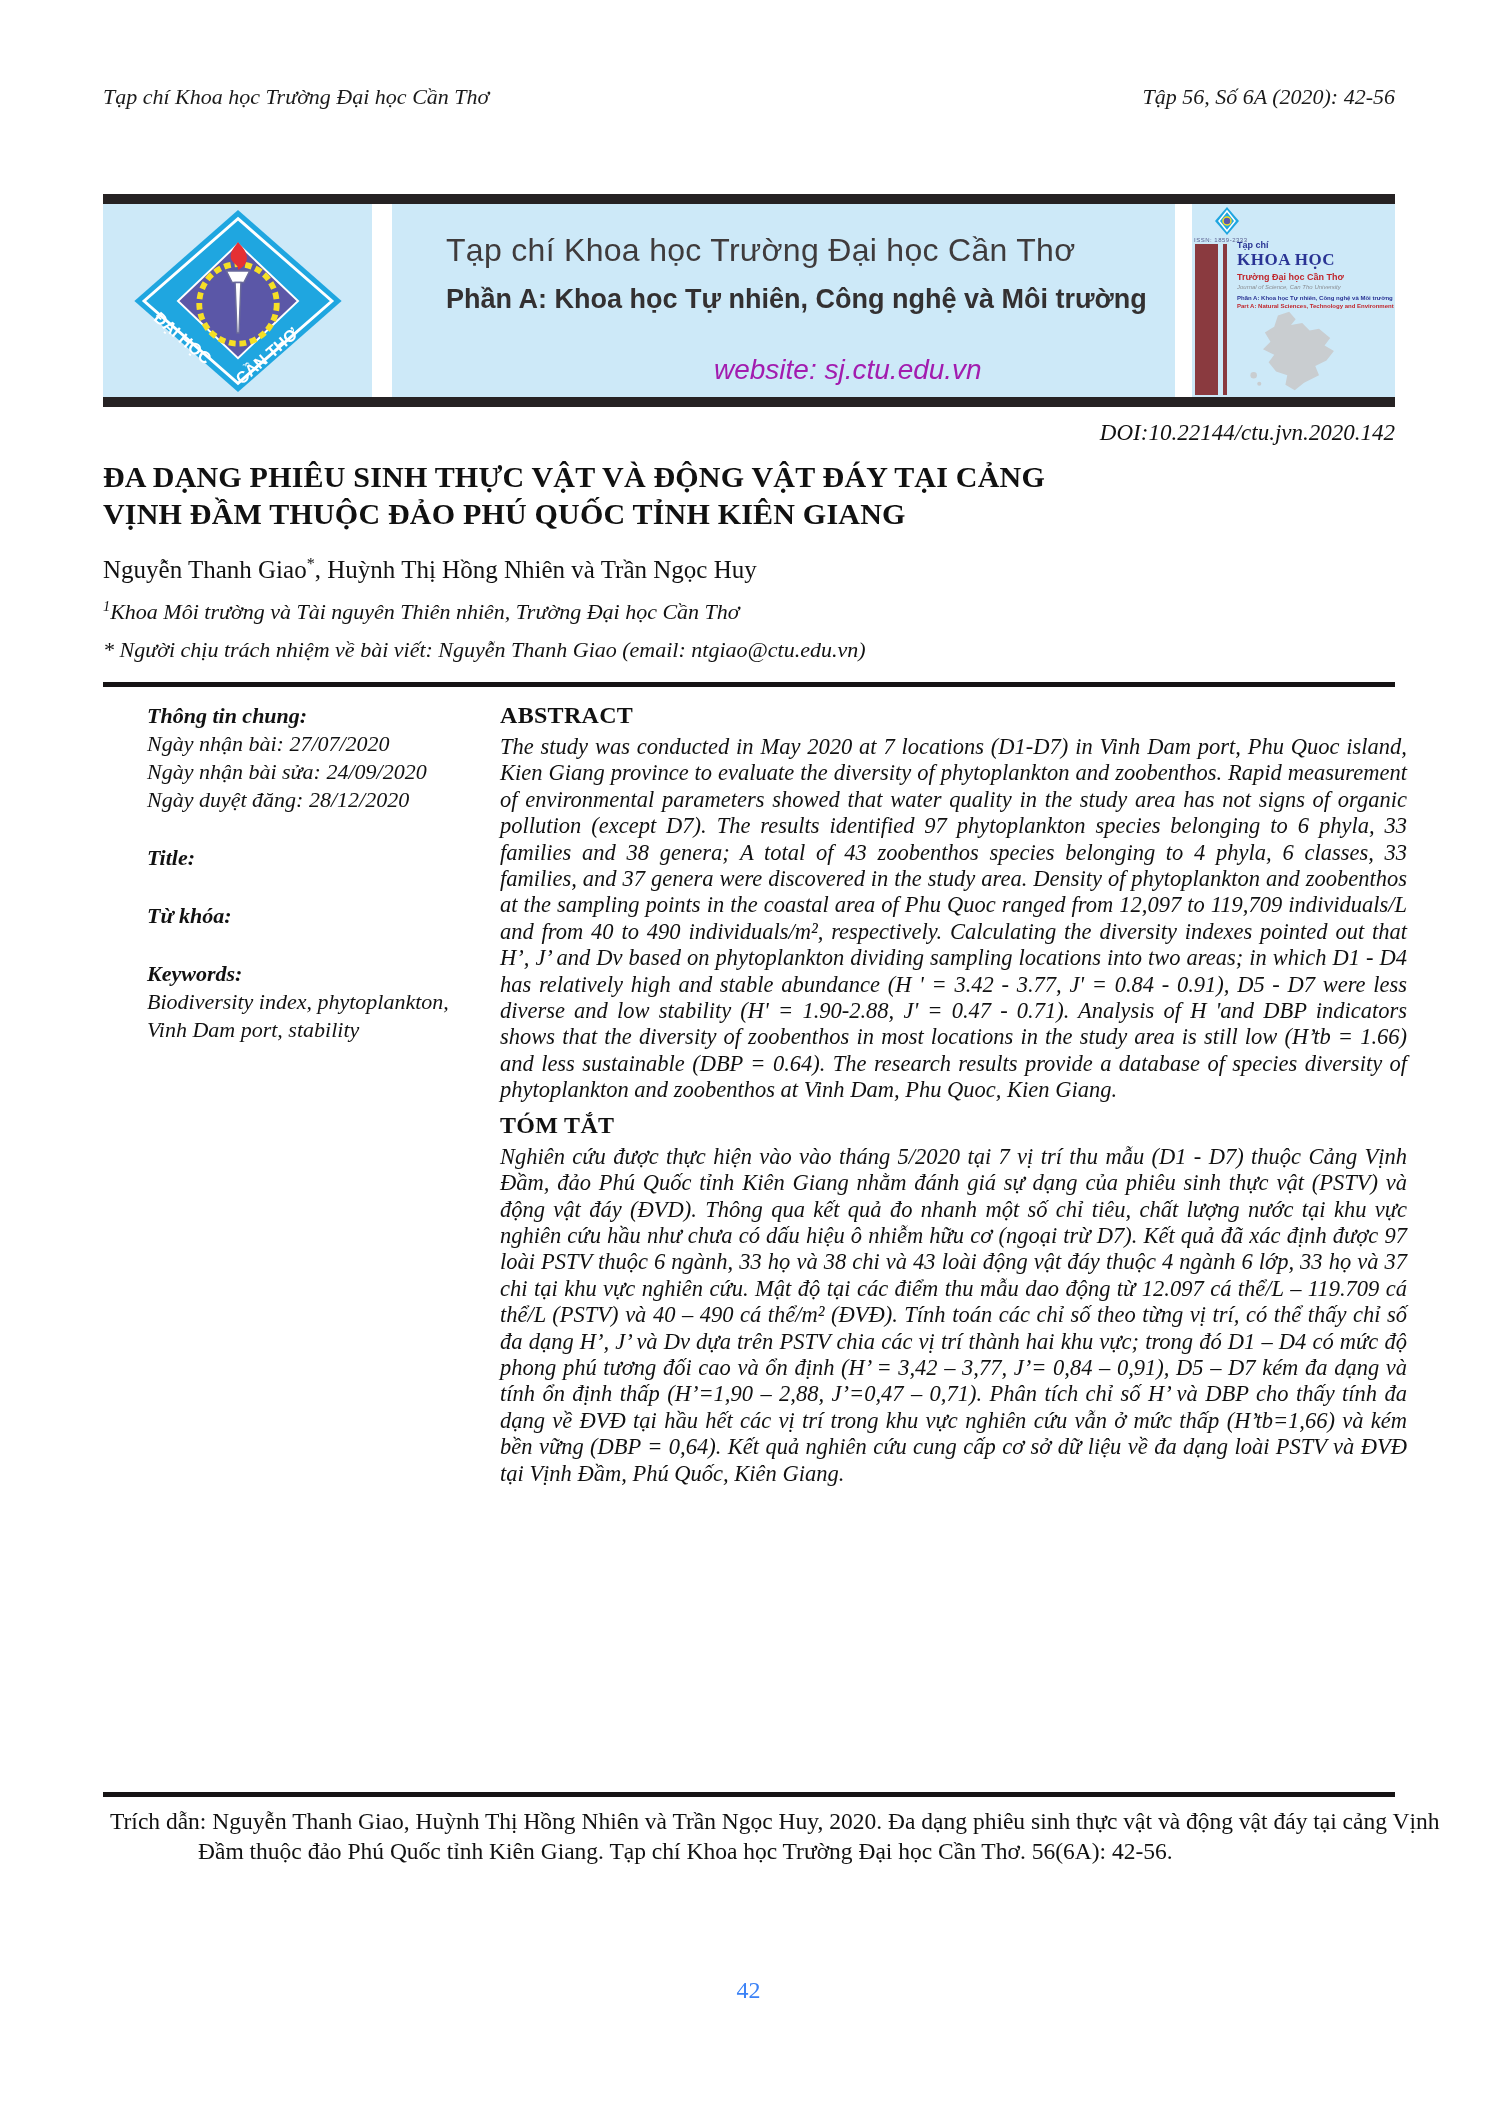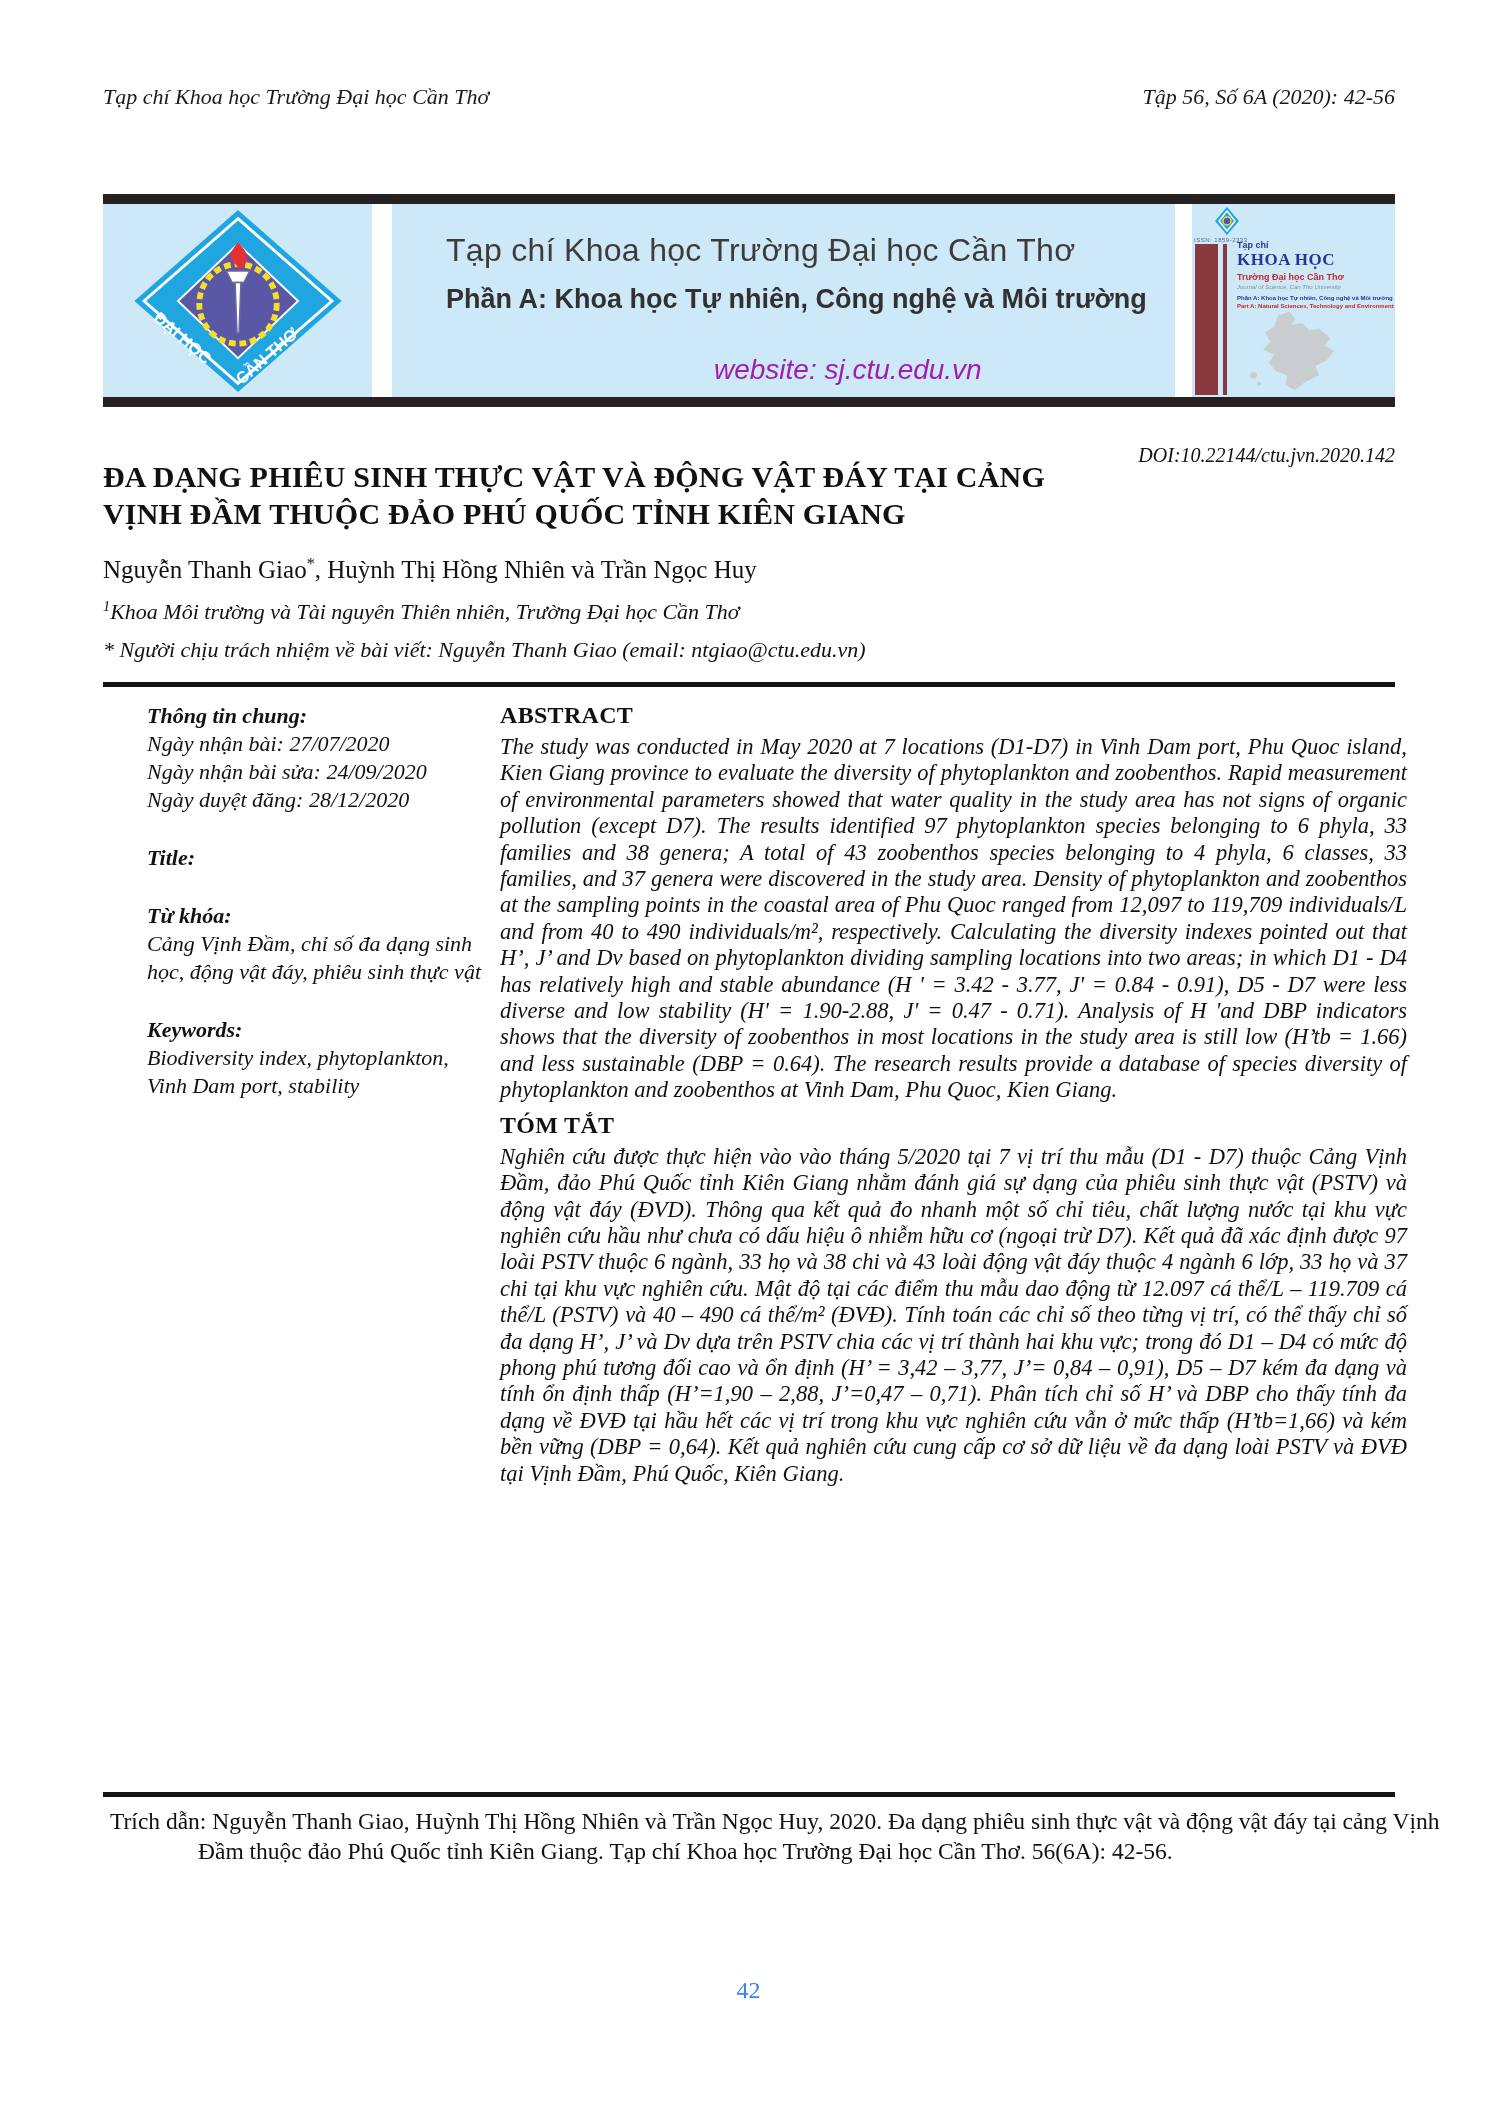--- a/index.html
+++ b/index.html
@@ -25,21 +25,21 @@
   .cover-bar{position:absolute;left:3px;top:40px;bottom:2px;width:23px;background:#8a3a3f;}
   .cover-bar-thin{position:absolute;left:31px;top:40px;bottom:2px;width:4px;background:#8a3a3f;}
   .cover-tapchi{position:absolute;left:45px;top:36px;font-size:9px;font-weight:bold;color:#2a3494;}
   .cover-khoahoc{position:absolute;left:45px;top:46px;font-size:17px;font-weight:bold;color:#2a3494;font-family:"Liberation Serif",serif;letter-spacing:.5px;}
   .cover-truong{position:absolute;left:45px;top:68px;font-size:9px;font-weight:bold;color:#c0272d;}
   .cover-jen{position:absolute;left:45px;top:80px;font-size:6px;font-style:italic;color:#8a8f94;}
   .cover-partvi{position:absolute;left:45px;top:91px;font-size:6px;font-weight:bold;color:#2a3494;}
   .cover-parten{position:absolute;left:45px;top:99px;font-size:6px;font-weight:bold;color:#c0272d;}
   .cover-map{position:absolute;left:48px;top:106px;}
   
-  .doi{position:absolute;top:444px;right:102px;font-style:italic;font-size:20px;}
+  .doi{position:absolute;top:420px;right:102px;font-style:italic;font-size:23px;}
   .article-title{position:absolute;left:103px;top:458px;width:990px;font-weight:bold;font-size:30px;line-height:37px;letter-spacing:.2px;}
   .authors{position:absolute;left:103px;top:556px;font-size:25px;}
   .affiliation{position:absolute;left:103px;top:599px;font-style:italic;font-size:22px;}
   .correspondence{position:absolute;left:103px;top:637px;font-style:italic;font-size:22px;}
   .rule{position:absolute;left:103px;width:1292px;height:5px;background:#151314;}
   .rule1{top:682px}.rule2{top:1792px}
   
   .columns{position:absolute;left:103px;top:702px;width:1304px;display:flex;}
   .col-left{width:397px;box-sizing:border-box;padding-left:44px;padding-right:18px;font-style:italic;font-size:22px;line-height:28px;}
   .side-h{font-weight:bold;}
@@ -127,21 +127,20 @@
 <div class="columns">
   <div class="col-left">
     <div class="side-h">Thông tin chung:</div>
     <div>Ngày nhận bài: 27/07/2020</div>
     <div>Ngày nhận bài sửa: 24/09/2020</div>
     <div>Ngày duyệt đăng: 28/12/2020</div>
 
     <div class="side-h side-gap">Title:</div>
 
     <div class="side-h side-gap">Từ khóa:</div>
-    <div>Cảng Vịnh Đầm, chỉ số đa dạng sinh học, động vật đáy, phiêu sinh thực vật</div>
 
     <div class="side-h side-gap">Keywords:</div>
     <div>Biodiversity index, phytoplankton, Vinh Dam port, stability</div>
   </div>
 
   <div class="col-right">
     <div class="abs-h">ABSTRACT</div>
     <p class="abs-p">The study was conducted in May 2020 at 7 locations (D1-D7) in Vinh Dam port, Phu Quoc island, Kien Giang province to evaluate the diversity of phytoplankton and zoobenthos. Rapid measurement of environmental parameters showed that water quality in the study area has not signs of organic pollution (except D7). The results identified 97 phytoplankton species belonging to 6 phyla, 33 families and 38 genera; A total of 43 zoobenthos species belonging to 4 phyla, 6 classes, 33 families, and 37 genera were discovered in the study area. Density of phytoplankton and zoobenthos at the sampling points in the coastal area of Phu Quoc ranged from 12,097 to 119,709 individuals/L and from 40 to 490 individuals/m², respectively. Calculating the diversity indexes pointed out that H’, J’ and Dv based on phytoplankton dividing sampling locations into two areas; in which D1 - D4 has relatively high and stable abundance (H ' = 3.42 - 3.77, J' = 0.84 - 0.91), D5 - D7 were less diverse and low stability (H' = 1.90-2.88, J' = 0.47 - 0.71). Analysis of H 'and DBP indicators shows that the diversity of zoobenthos in most locations in the study area is still low (H’tb = 1.66) and less sustainable (DBP = 0.64). The research results provide a database of species diversity of phytoplankton and zoobenthos at Vinh Dam, Phu Quoc, Kien Giang.</p>
     <div class="abs-h tomtat-h">TÓM TẮT</div>
     <p class="abs-p">Nghiên cứu được thực hiện vào vào tháng 5/2020 tại 7 vị trí thu mẫu (D1 - D7) thuộc Cảng Vịnh Đầm, đảo Phú Quốc tỉnh Kiên Giang nhằm đánh giá sự dạng của phiêu sinh thực vật (PSTV) và động vật đáy (ĐVD). Thông qua kết quả đo nhanh một số chỉ tiêu, chất lượng nước tại khu vực nghiên cứu hầu như chưa có dấu hiệu ô nhiễm hữu cơ (ngoại trừ D7). Kết quả đã xác định được 97 loài PSTV thuộc 6 ngành, 33 họ và 38 chi và 43 loài động vật đáy thuộc 4 ngành 6 lớp, 33 họ và 37 chi tại khu vực nghiên cứu. Mật độ tại các điểm thu mẫu dao động từ 12.097 cá thể/L – 119.709 cá thể/L (PSTV) và 40 – 490 cá thể/m² (ĐVĐ). Tính toán các chỉ số theo từng vị trí, có thể thấy chỉ số đa dạng H’, J’ và Dv dựa trên PSTV chia các vị trí thành hai khu vực; trong đó D1 – D4 có mức độ phong phú tương đối cao và ổn định (H’ = 3,42 – 3,77, J’= 0,84 – 0,91), D5 – D7 kém đa dạng và tính ổn định thấp (H’=1,90 – 2,88, J’=0,47 – 0,71). Phân tích chỉ số H’ và DBP cho thấy tính đa dạng về ĐVĐ tại hầu hết các vị trí trong khu vực nghiên cứu vẫn ở mức thấp (H’tb=1,66) và kém bền vững (DBP = 0,64). Kết quả nghiên cứu cung cấp cơ sở dữ liệu về đa dạng loài PSTV và ĐVĐ tại Vịnh Đầm, Phú Quốc, Kiên Giang.</p>

